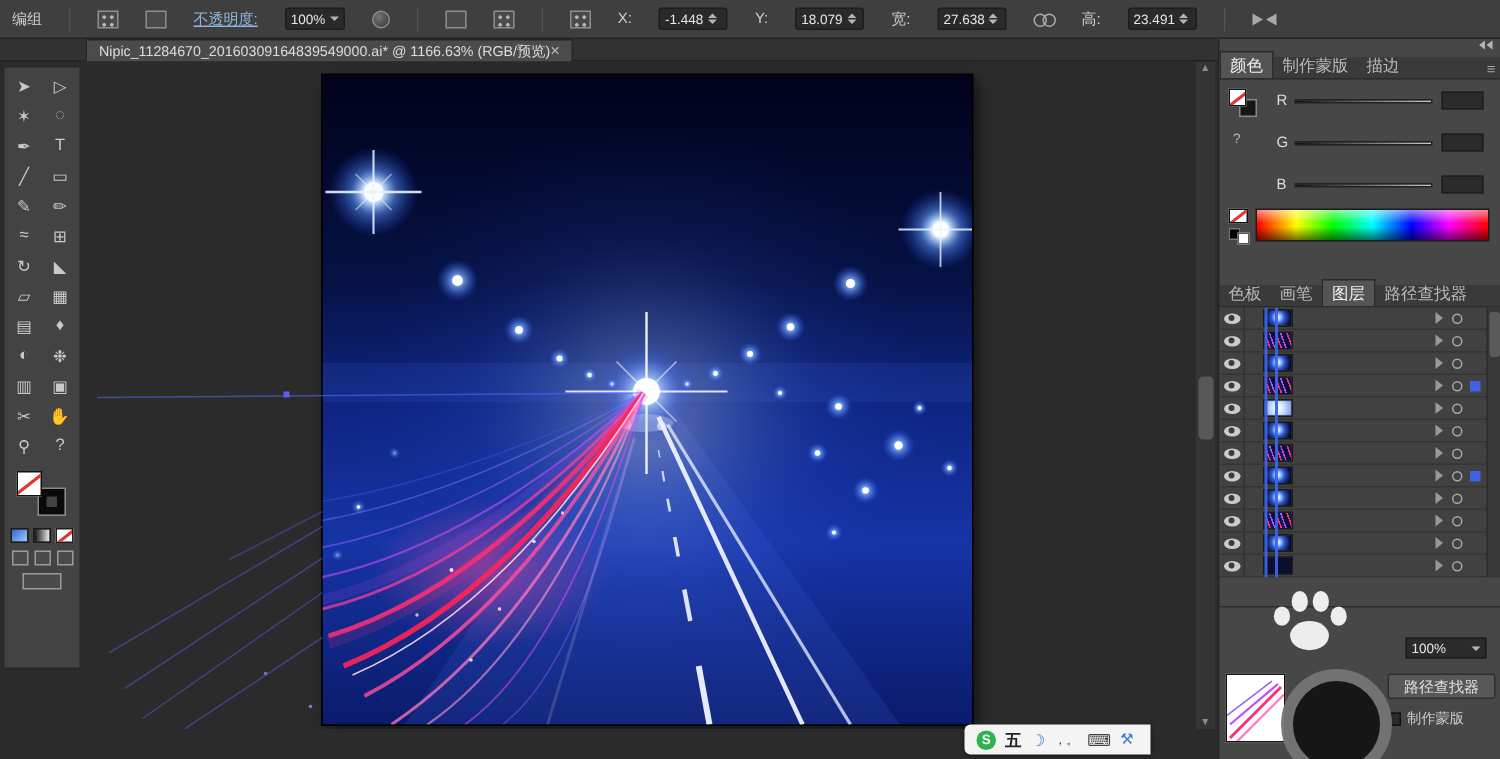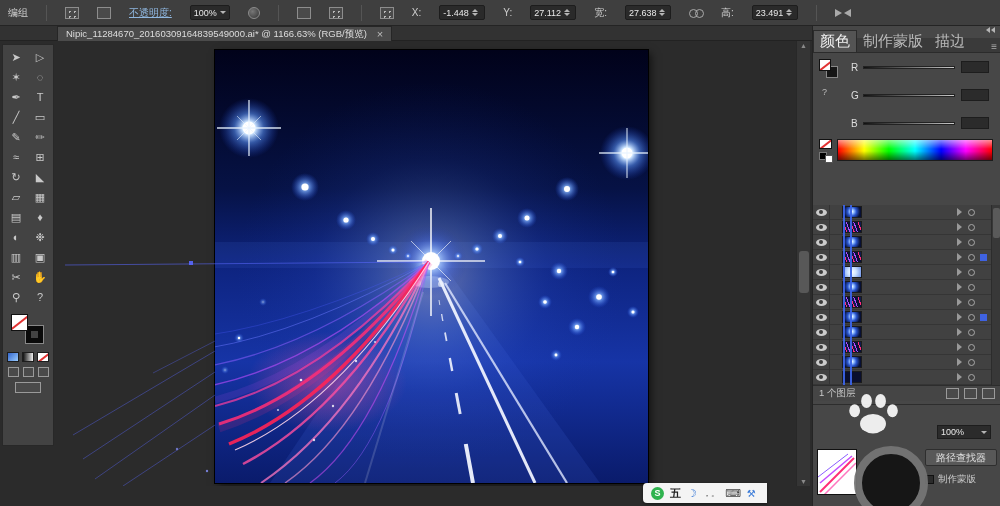--- a/index.html
+++ b/index.html
@@ -23,21 +23,21 @@
 .ic-circle{width:12px;height:12px;border-radius:50%;background:radial-gradient(circle at 35% 35%,#777,#333)}
 .ic-grid{background:#4a4a4a;background-image:radial-gradient(#bbb 1px,transparent 1px);background-size:5px 5px;background-position:1px 1px}
 .ic-bowtie{border:none;background:none;position:relative;width:16px}
 .ic-bowtie::before{content:"";position:absolute;left:0;top:2px;border-style:solid;border-width:4px 0 4px 7px;border-color:transparent transparent transparent #aaa}
 .ic-bowtie::after{content:"";position:absolute;right:0;top:2px;border-style:solid;border-width:4px 7px 4px 0;border-color:transparent #aaa transparent transparent}
 .ic-chain{border:none;background:none;width:14px;height:12px;position:relative}
 .ic-chain::before,.ic-chain::after{content:"";position:absolute;top:2px;width:7px;height:7px;border:1.5px solid #aaa;border-radius:50%}
 .ic-chain::before{left:0}.ic-chain::after{left:6px}
 
 .tab-bar{position:absolute;left:0;top:26px;width:812px;height:15px;background:#323232;border-bottom:1px solid #222}
-.doc-tab{position:absolute;left:57px;top:0;height:15px;display:flex;align-items:center;gap:10px;background:#4b4b4b;border:1px solid #262626;border-bottom:none;padding:0 8px;font-size:9.5px;color:#ddd;white-space:nowrap}
+.doc-tab{position:absolute;left:57px;top:0;height:15px;display:flex;align-items:center;background:#4b4b4b;border:1px solid #262626;border-bottom:none;padding:0 8px;font-size:9.5px;color:#ddd;white-space:nowrap}
 .doc-tab .close{color:#bbb;cursor:pointer;font-size:11px;line-height:1}
 
 .toolbox{position:absolute;left:2px;top:44px;width:52px;height:402px;background:#434343;border:1px solid #282828;padding:2px 1px}
 .tool-grid{display:grid;grid-template-columns:repeat(2,24px);grid-auto-rows:20px;justify-content:center}
 .tool-cell{display:flex;align-items:center;justify-content:center;color:#c9c9c9;font-size:11px;cursor:pointer}
 .fs-widget{position:relative;height:40px;margin-top:3px}
 .stroke-sw{position:absolute;left:22px;top:16px;width:17px;height:17px;border:5px solid #0a0a0a;outline:1px solid #888;background:#434343}
 .none-sw{background:#fff;position:relative;overflow:hidden;border:1px solid #111}
 .none-sw::after{content:"";position:absolute;left:-25%;top:45%;width:150%;height:2px;background:#e23333;transform:rotate(-38deg)}
 .fill-sw{position:absolute;left:7px;top:4px;width:17px;height:17px}
@@ -53,21 +53,21 @@
 .artboard{position:absolute;left:158px;top:9px;width:433px;height:433px;background:#000;box-shadow:3px 3px 8px rgba(0,0,0,.6),0 0 0 1px #000}
 .paste-overlay{position:absolute;left:0;top:0;width:755px;height:445px;pointer-events:none}
 .v-scroll{position:absolute;left:739px;top:0;width:14px;height:445px;background:#353535;border-left:1px solid #282828;display:flex;flex-direction:column;align-items:center}
 .v-thumb{position:absolute;left:2px;top:210px;width:10px;height:42px;background:#585858;border-radius:3px}
 .sc-ar{color:#8a8a8a;font-size:7px;line-height:9px}
 .v-scroll .sc-bot{position:absolute;bottom:0}
 
 .dock{position:absolute;left:812px;top:26px;width:188px;height:480px;background:#474747;border-left:1px solid #242424}
 .dock-collapse{position:absolute;right:5px;top:1px;display:flex;gap:1px}
 .ptabs{position:absolute;left:0;width:188px;height:15px;background:#3a3a3a;display:flex;align-items:flex-end;border-bottom:1px solid #2b2b2b}
-.ptab{padding:1px 6px;font-size:15px;color:#b9b9b9;white-space:nowrap;cursor:pointer}
+.ptab{padding:1px 6px;font-size:11px;color:#b9b9b9;white-space:nowrap;cursor:pointer}
 .ptab.active{background:#545454;color:#f0f0f0;border:1px solid #2b2b2b;border-bottom:none}
 .pmenu{margin-left:auto;margin-right:4px;color:#aaa;cursor:pointer}
 .color-body{position:absolute;left:0;top:27px;width:188px;height:112px}
 .fs-mini-front{position:absolute;left:6px;top:6px;width:12px;height:12px}
 .fs-mini-back{position:absolute;left:13px;top:13px;width:12px;height:12px;background:#161616;border:1px solid #888}
 .q-help{position:absolute;left:9px;top:34px;color:#bbb;font-size:9px}
 .ch-row{position:absolute;left:38px;width:144px;height:14px}
 .ch-label{position:absolute;left:0;top:1px;font-size:10px;color:#ddd}
 .ch-track{position:absolute;left:12px;top:5px;width:92px;height:3px;background:linear-gradient(to right,#101010,#c9c9c9);border:1px solid #222}
 .ch-val{position:absolute;right:6px;top:0;width:28px;height:12px;background:#2b2b2b;border:1px solid #1d1d1d}
@@ -153,21 +153,21 @@
     <span class="cb-text">X:</span>
     <span class="cb-field num">
         <span>-1.448</span>
         <span class="spin">
           <span class="t t-u"></span>
           <span class="t t-d"></span>
         </span>
       </span>
     <span class="cb-text">Y:</span>
     <span class="cb-field num">
-        <span>27.112</span>
+        <span>18.079</span>
         <span class="spin">
           <span class="t t-u"></span>
           <span class="t t-d"></span>
         </span>
       </span>
     <span class="cb-text">宽:</span>
     <span class="cb-field num">
         <span>27.638</span>
         <span class="spin">
           <span class="t t-u"></span>
@@ -425,20 +425,26 @@
         <span class="ch-label">B</span>
         <span class="ch-track"></span>
         <span class="ch-val"></span>
       </div>
       <span class="sp-none none-sw"></span>
       <span class="sp-bk"></span>
       <span class="sp-wt"></span>
       <div class="spectrum"></div>
     </div>
 
+    <div class="ptabs" style="top:164px">
+      <span class="ptab">色板</span>
+      <span class="ptab">画笔</span>
+      <span class="ptab active">图层</span>
+      <span class="ptab">路径查找器</span>
+    </div>
 
     <div class="layer-rows">
       <div class="blue-line" style="left:30px"></div>
       <div class="blue-line" style="left:37px"></div>
       <div class="lp-scroll">
           <span class="lp-thumb"></span>
         </div>
     <div class="layer-row">
     <span class="eye-cell">
             <span class="eye"></span>
@@ -566,27 +572,20 @@
           </span>
     <span class="lr-div"></span>
     <span class="thumb thumb-dark"></span>
     <span class="lr-flex"></span>
     <span class="t t-r9"></span>
     <span class="target"></span>
     <span class="sel-sq" style="visibility: hidden;"></span>
   </div>
       </div>
 
-    <div class="layers-footer">
-      <span>1 个图层</span>
-      <span class="f-sp"></span>
-      <span class="f-ic"></span>
-      <span class="f-ic"></span>
-      <span class="f-ic"></span>
-    </div>
 
     <div class="transp">
       <div class="tp-op">
         <span>100%</span>
         <span class="t t-d"></span>
       </div>
       <div class="tp-btn">路径查找器</div>
       <div class="tp-inv">
         <span class="tp-chk"></span>
         <span>制作蒙版</span>

